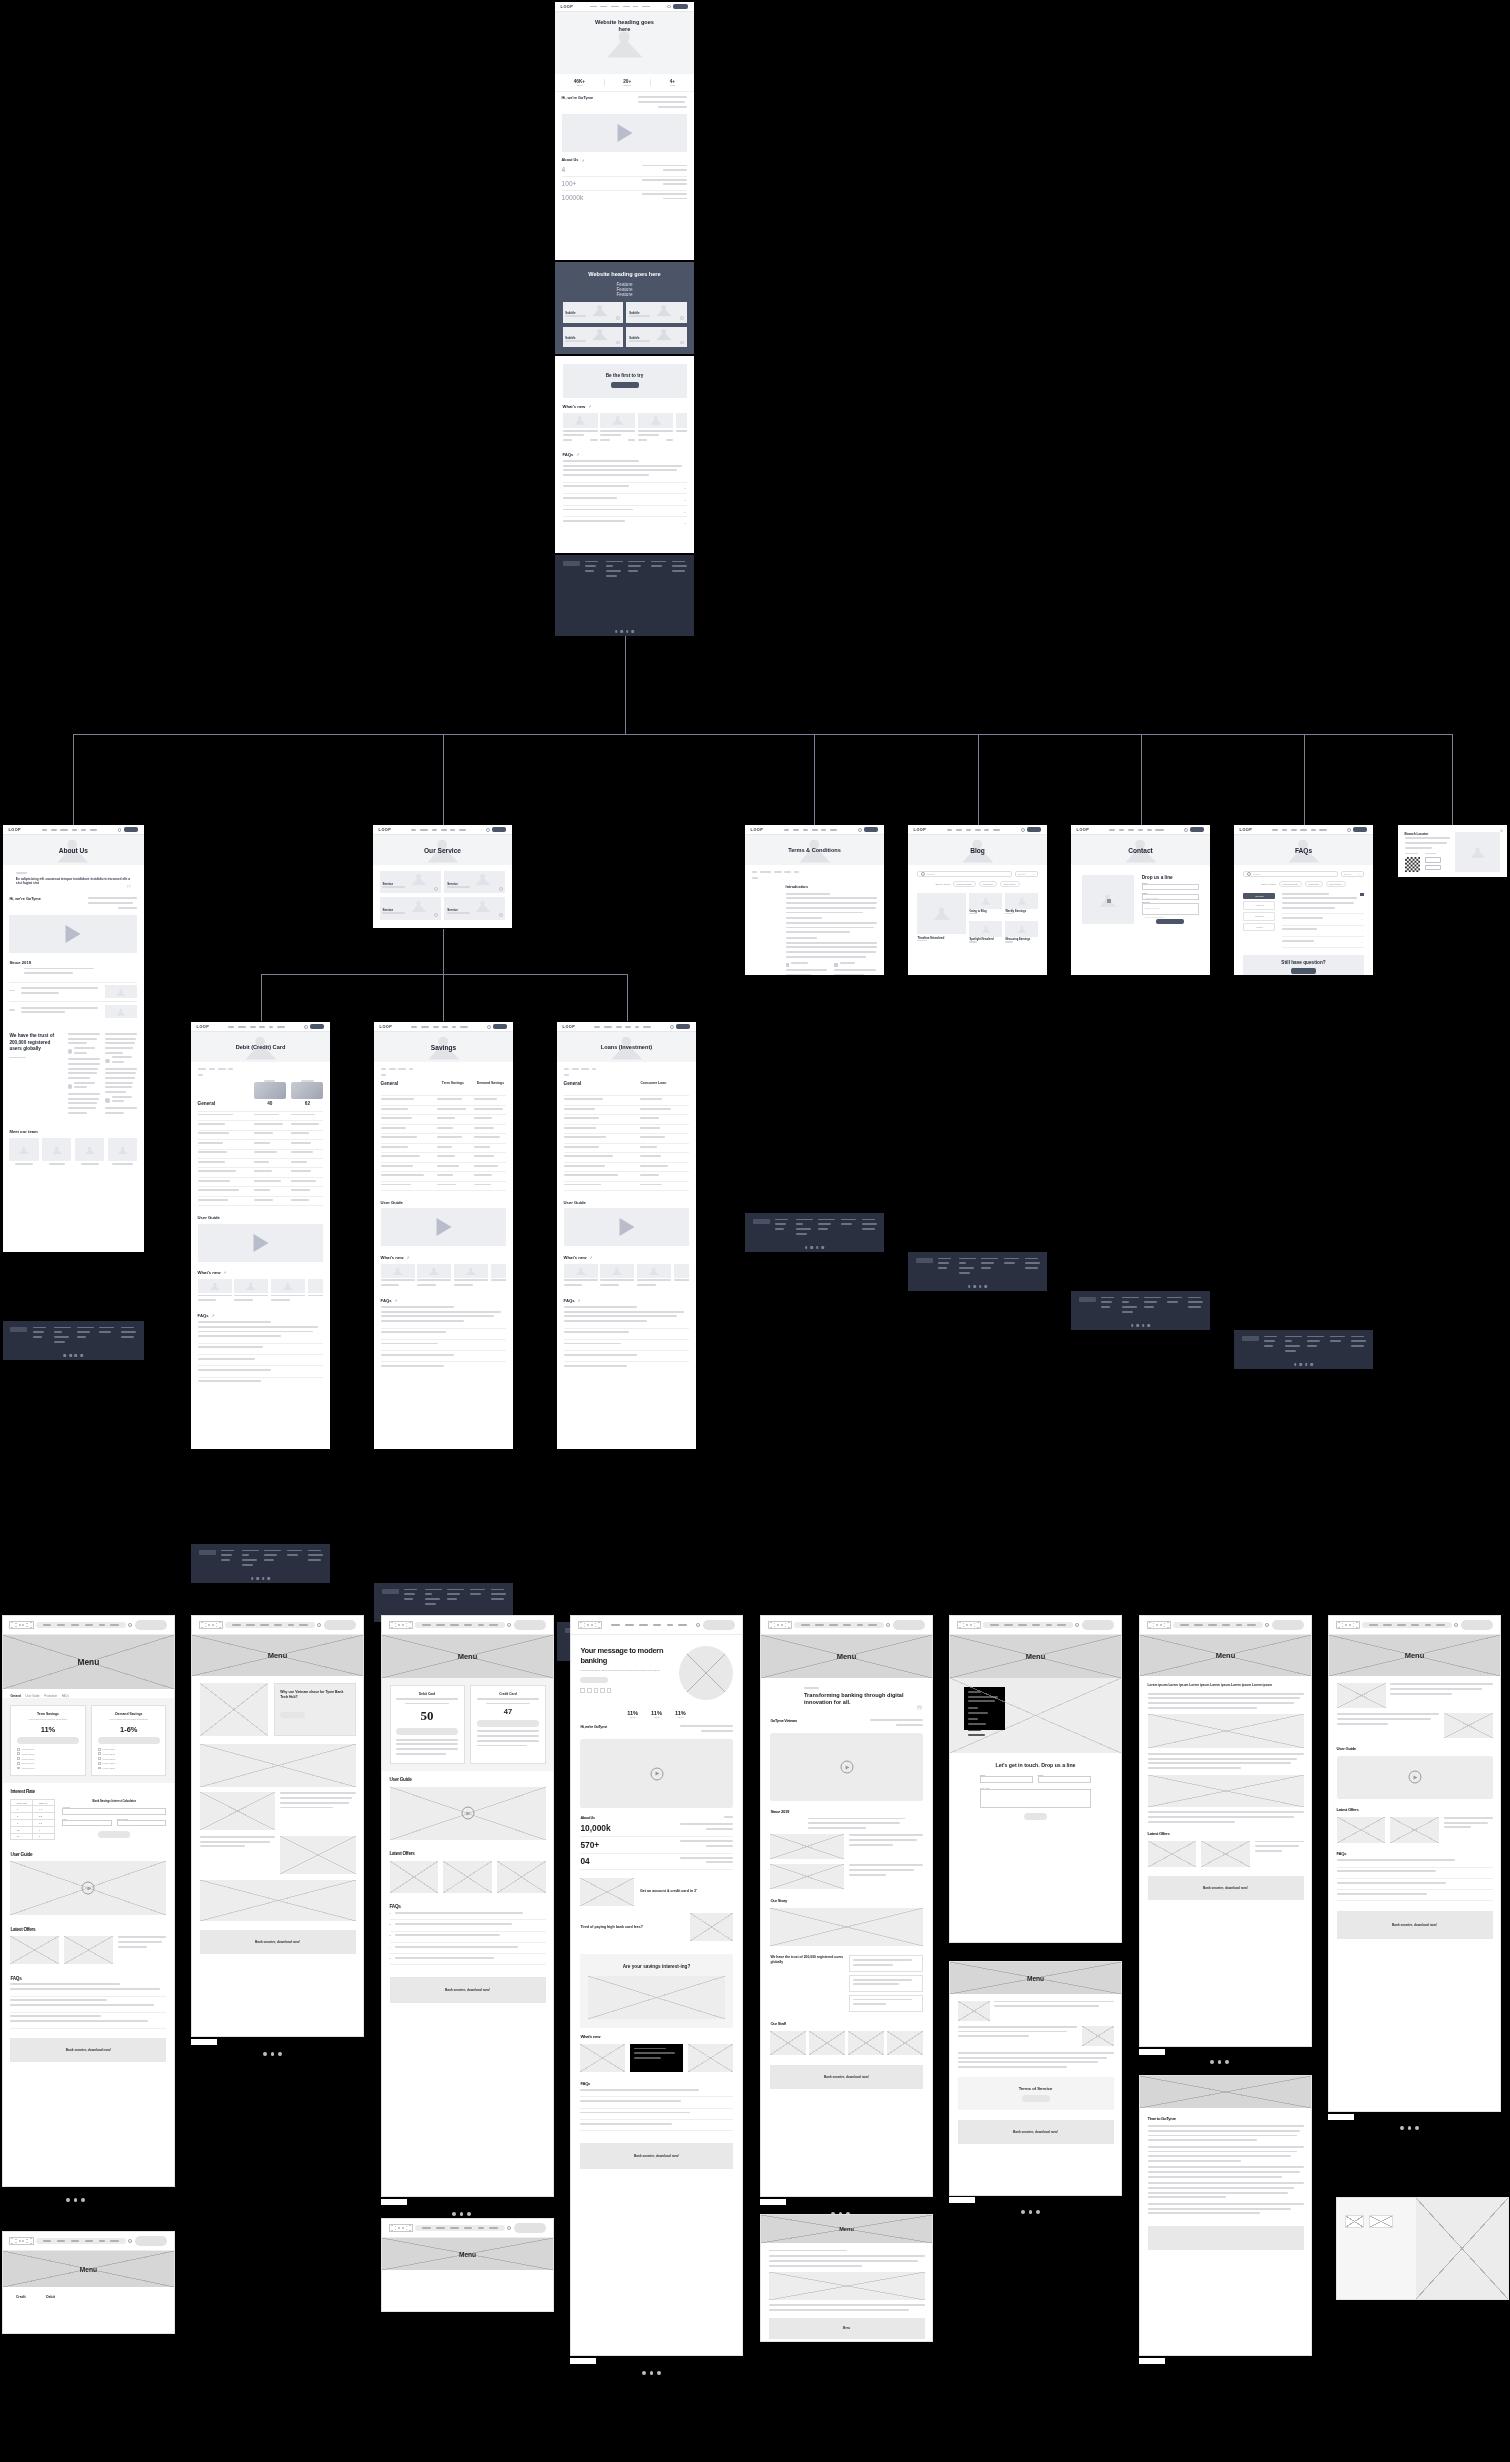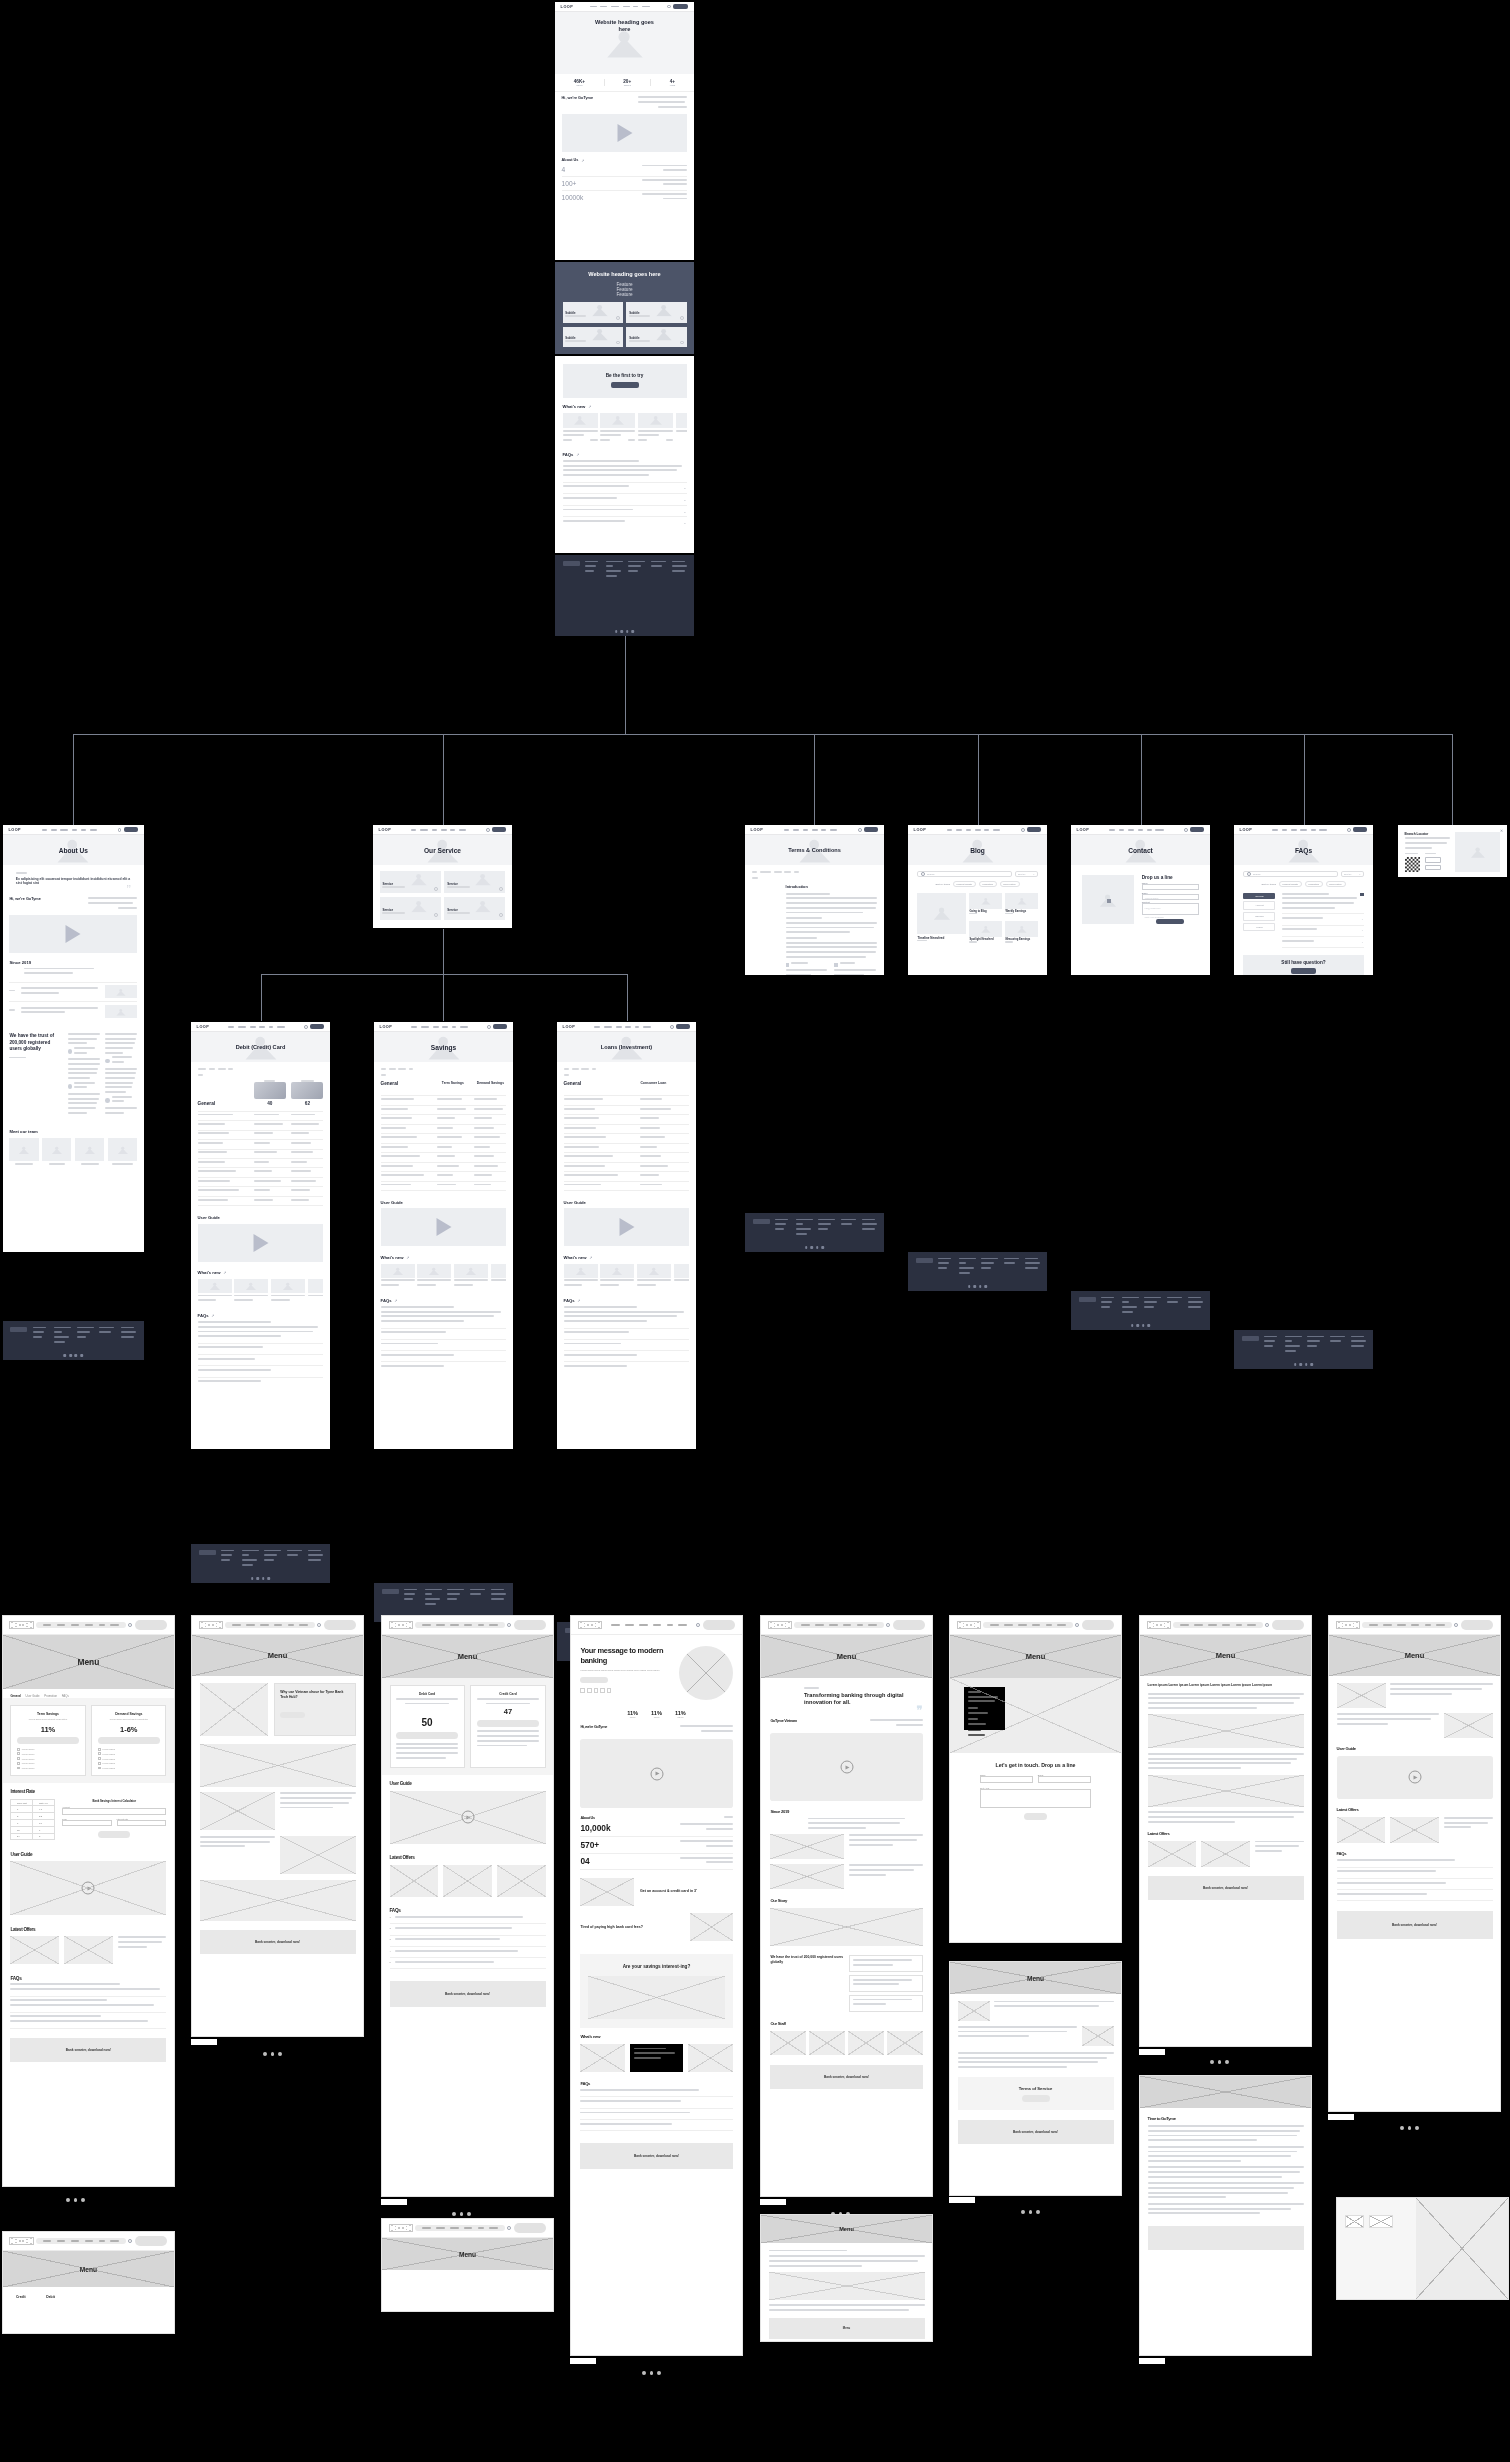--- a/index.html
+++ b/index.html
@@ -2397,21 +2397,21 @@
     <div class="xbox" style="height:43px;">
         <span class="lbl" style="font-size:7.5px;">Menu</span>
       </div>
     <div class="grayband" style="padding:7.5px;display:flex;gap:5.6px;">
       <div class="card" style="flex:1;padding:5.6px;text-align:center;">
         <div style="font-size:3.2px;font-weight:700;color:#1f1f1f">Debit Card</div>
         <div class="lines" style="margin-top:1.9px">
             <i style="width:100%"></i>
             <i style="width:70%;margin:0 auto"></i>
           </div>
-        <div style="font-size:10px;font-weight:700;color:#1a1a1a;margin-top:13px;">50</div>
+        <div style="font-size:13px;font-weight:700;color:#1a1a1a;margin-top:4px;font-family:Liberation Serif, serif;">50</div>
         <div class="btnpill" style="height:6.6px;margin-top:3.8px;"></div>
         <div class="lines" style="margin-top:3.8px">
             <i style="width:100%"></i>
             <i style="width:100%"></i>
             <i style="width:100%"></i>
             <i style="width:80%"></i>
           </div>
       </div>
       <div class="card" style="flex:1;padding:5.6px;text-align:center;">
         <div style="font-size:3.2px;font-weight:700;color:#1f1f1f">Credit Card</div>

